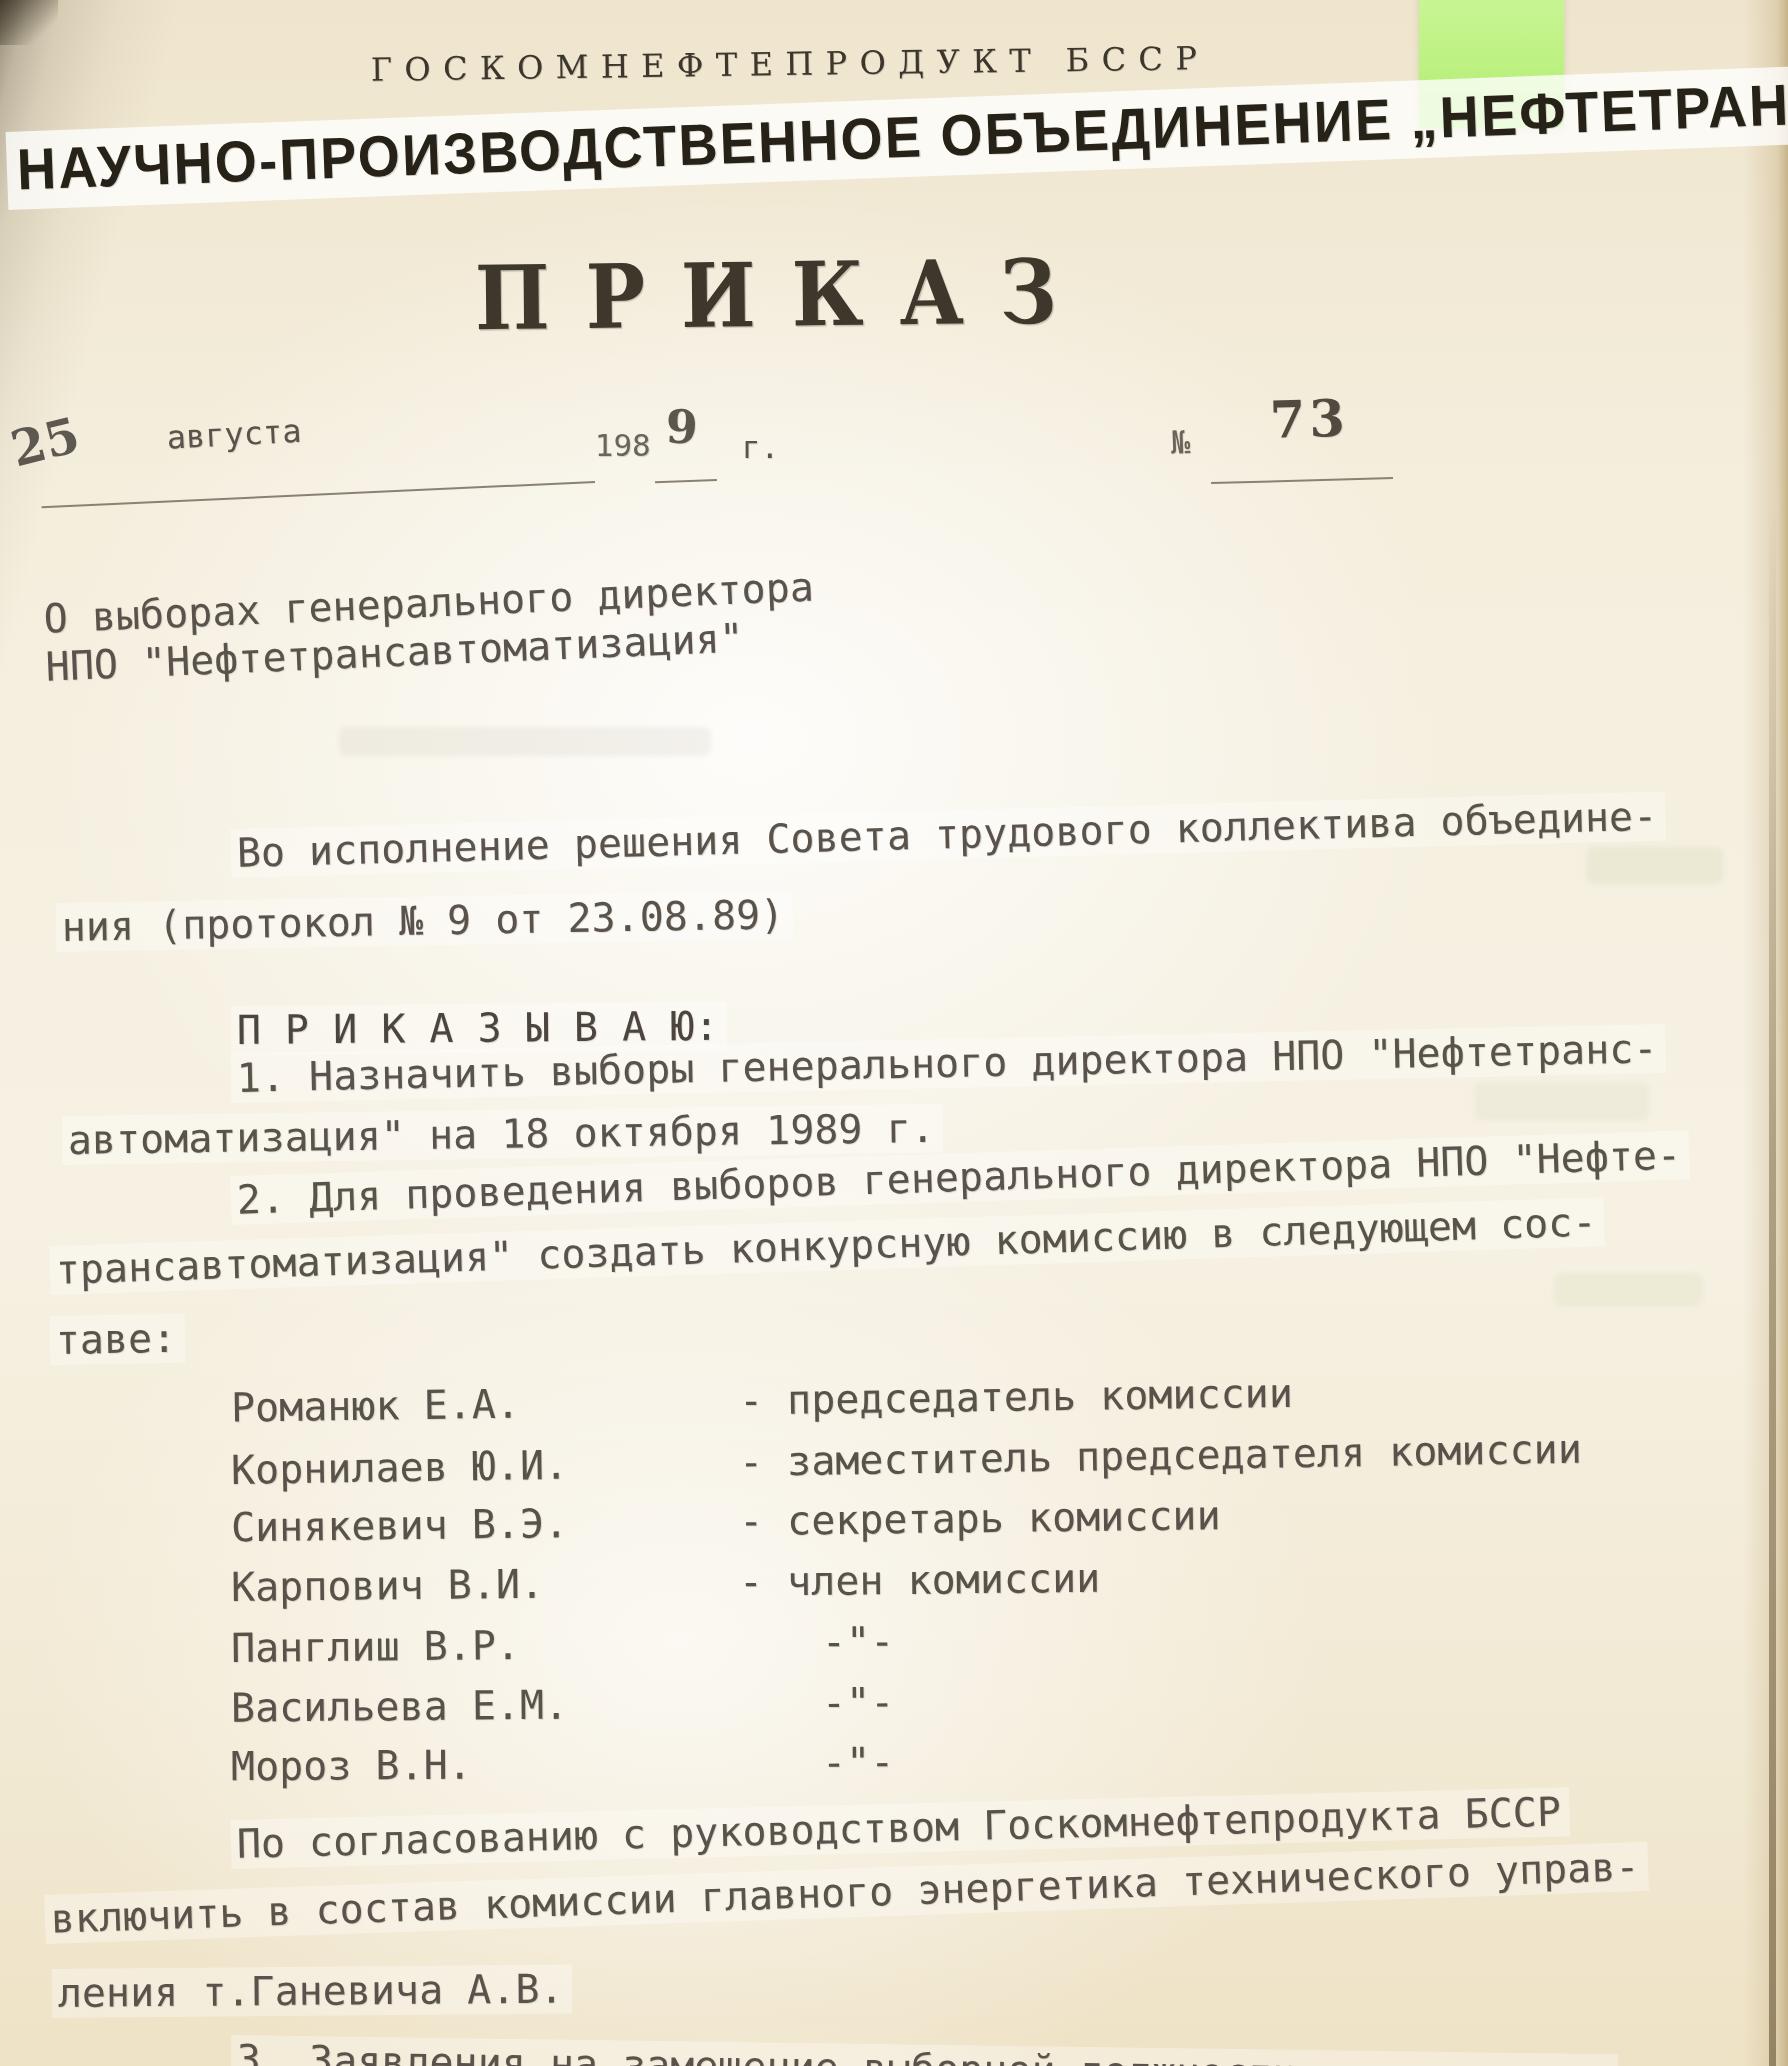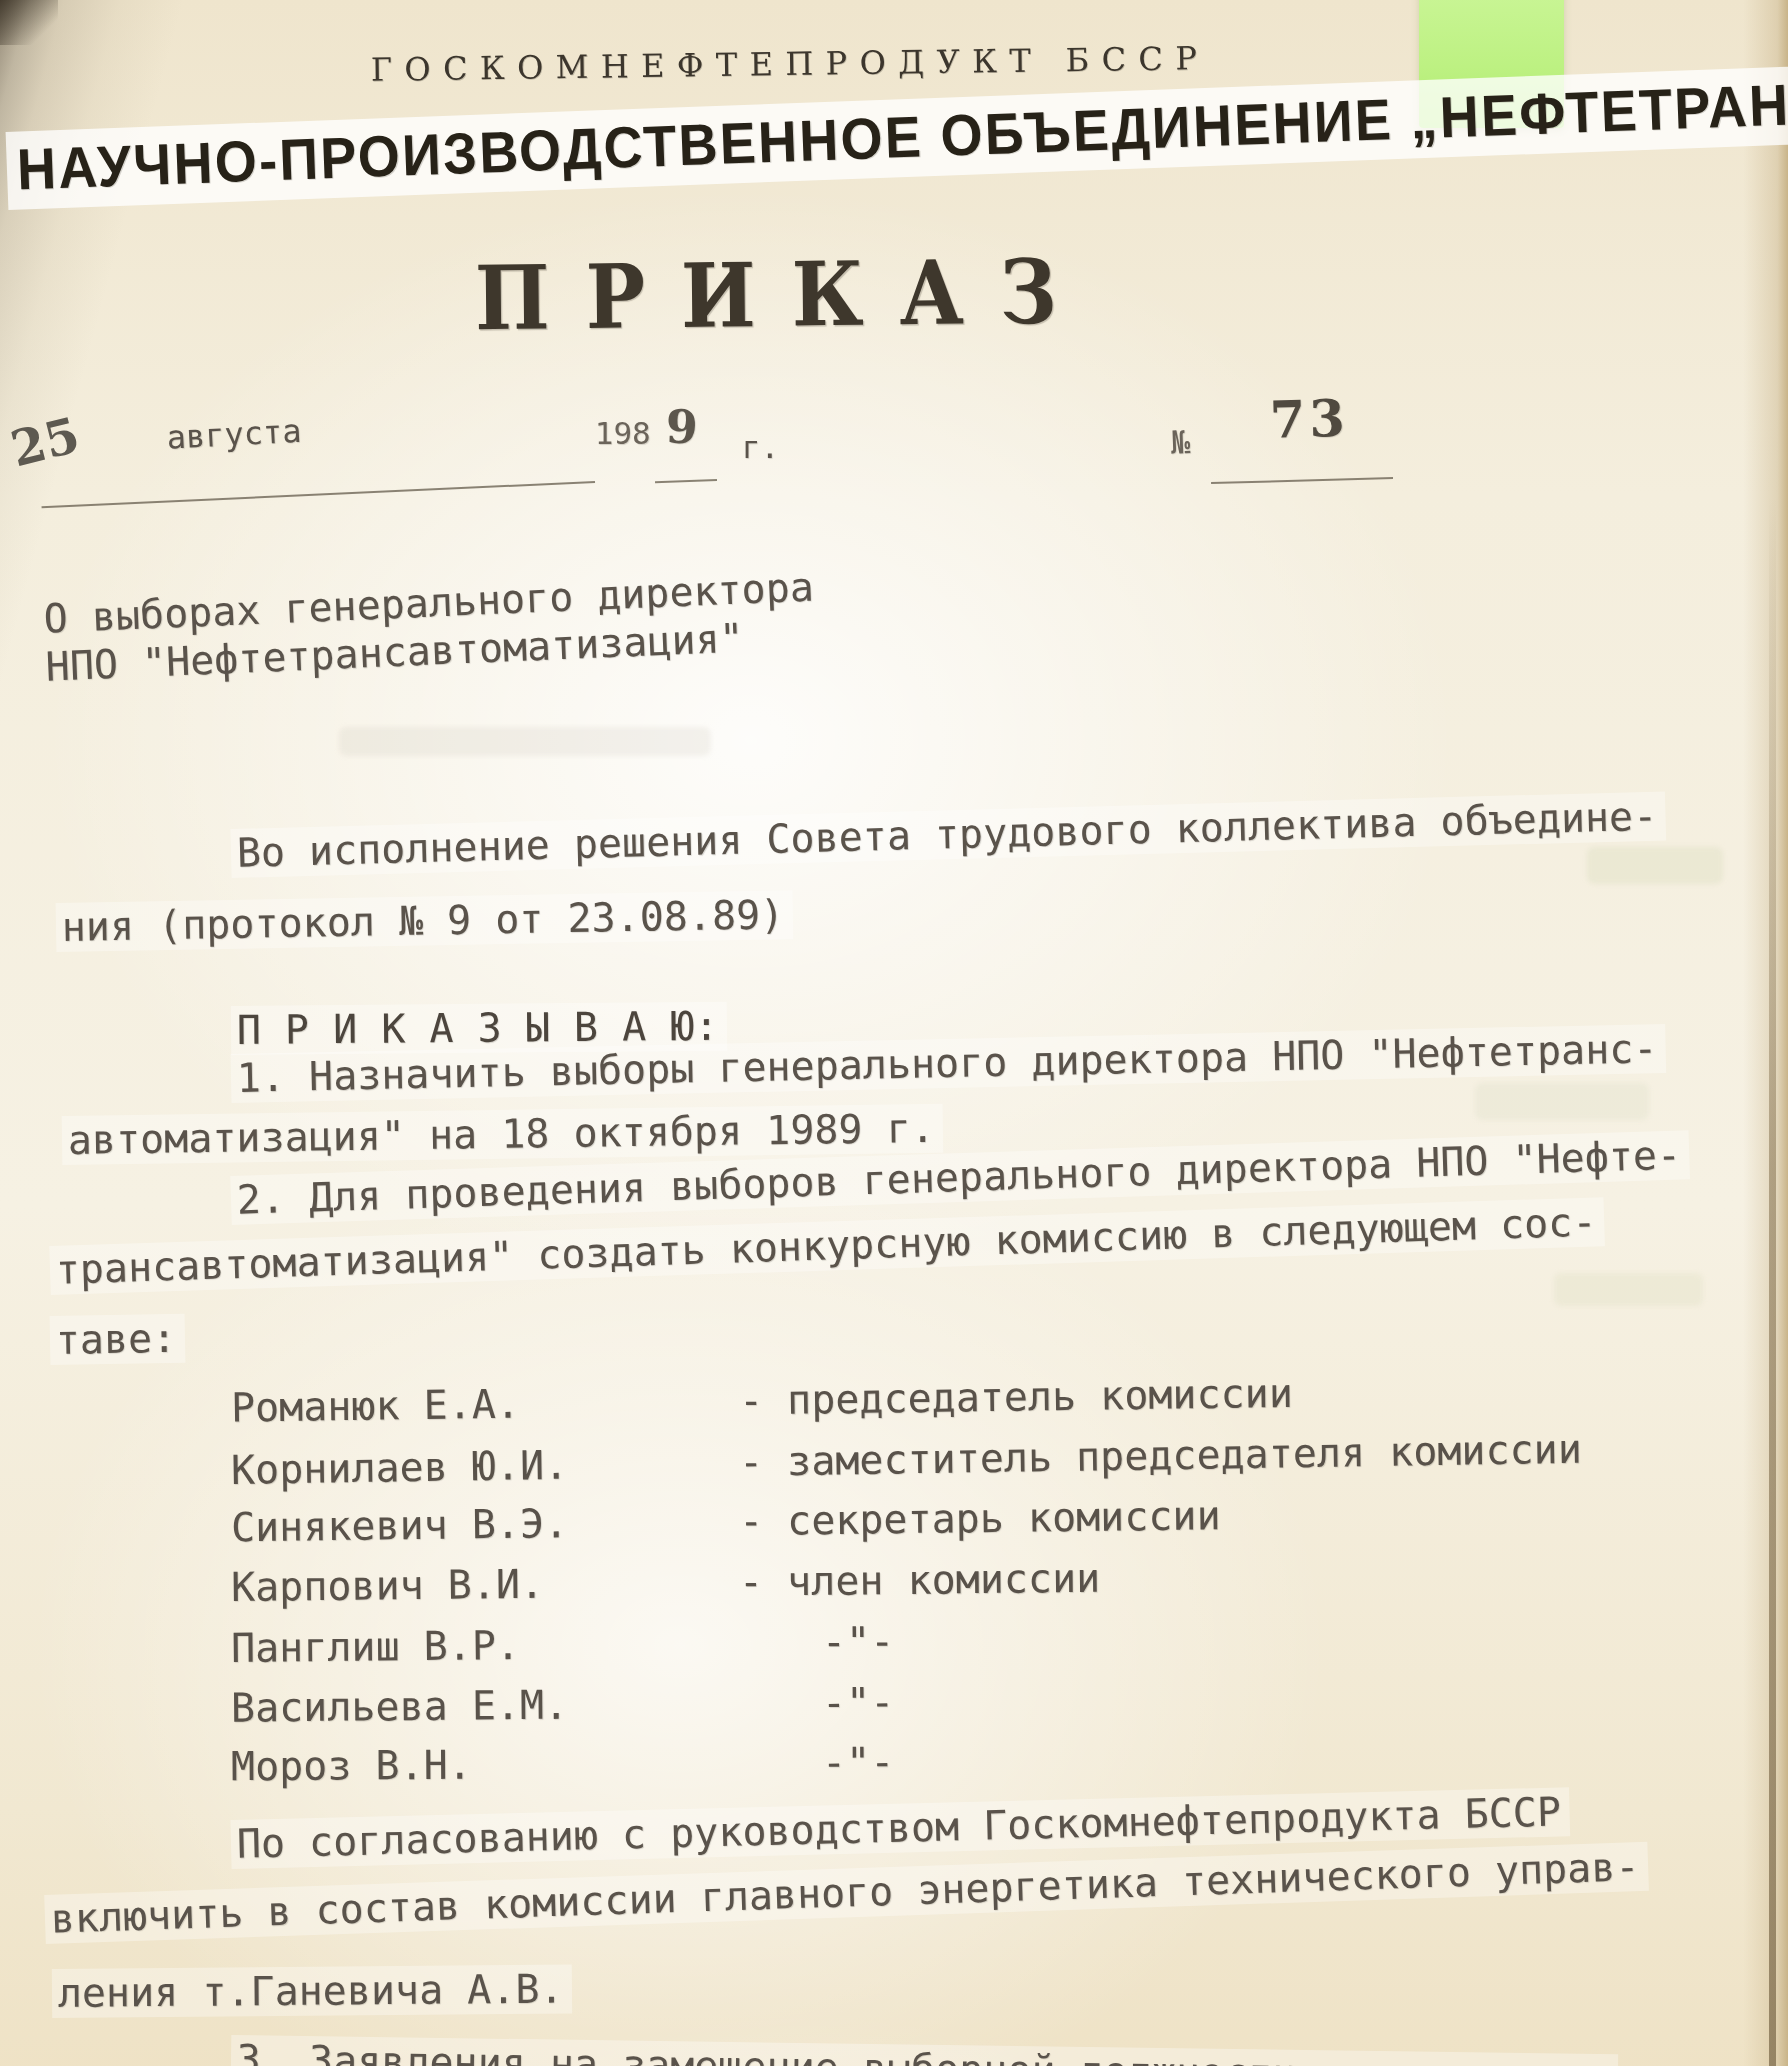--- a/index.html
+++ b/index.html
@@ -62,21 +62,21 @@
     text-shadow:1.2px 1.2px 0.8px rgba(62,55,44,.25);
   }
   .date-day{
     left:10.7px;top:413px;
     font-family:"DejaVu Serif",serif;font-weight:bold;
     font-size:49px;color:#514d45;
     transform:rotate(-14deg);opacity:.92;
   }
   .rule{position:absolute;height:2.1px;background:#756d5e;transform-origin:right center;opacity:.85;}
   .date-month{left:161px;top:419px;font-size:32px;transform:rotate(-3deg);background:none;}
-  .date-yearpre{left:589px;top:414px;font-size:31px;background:none;color:#6b645a;}
+  .date-yearpre{left:589px;top:426px;font-size:31px;background:none;color:#6b645a;}
   .date-yeardigit{
     left:660px;top:399px;background:none;
     font-family:"DejaVu Serif",serif;font-weight:bold;
     font-size:46px;color:#5c564c;transform:rotate(2deg);
   }
   .date-yearsuf{left:736px;top:428px;font-size:31px;background:none;}
   .num-label{left:1165px;top:424px;font-size:32px;background:none;color:#6b645a;transform:rotate(-2deg);}
   .num-value{
     left:1264px;top:391px;background:none;
     font-family:"DejaVu Serif",serif;font-weight:bold;

